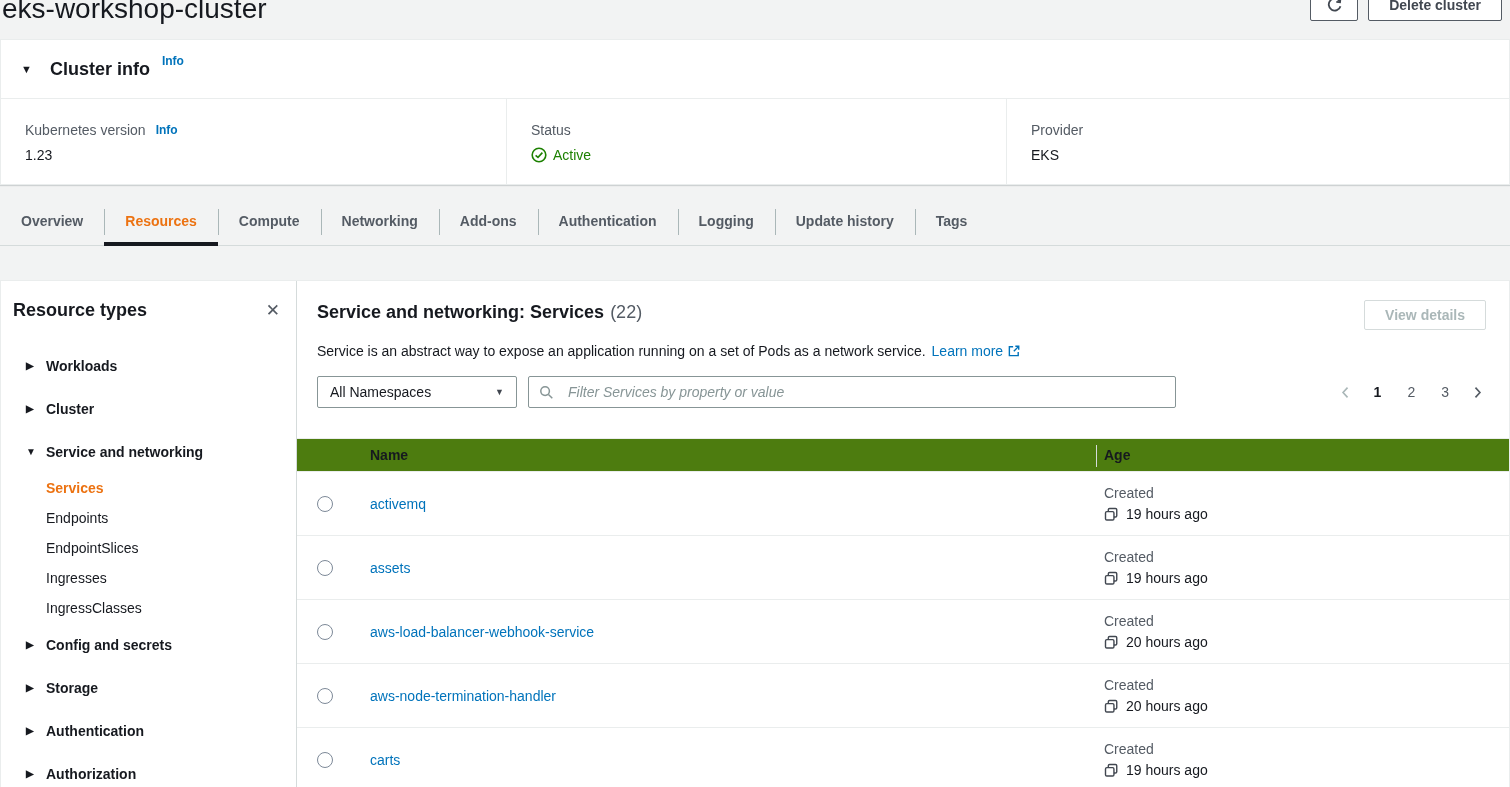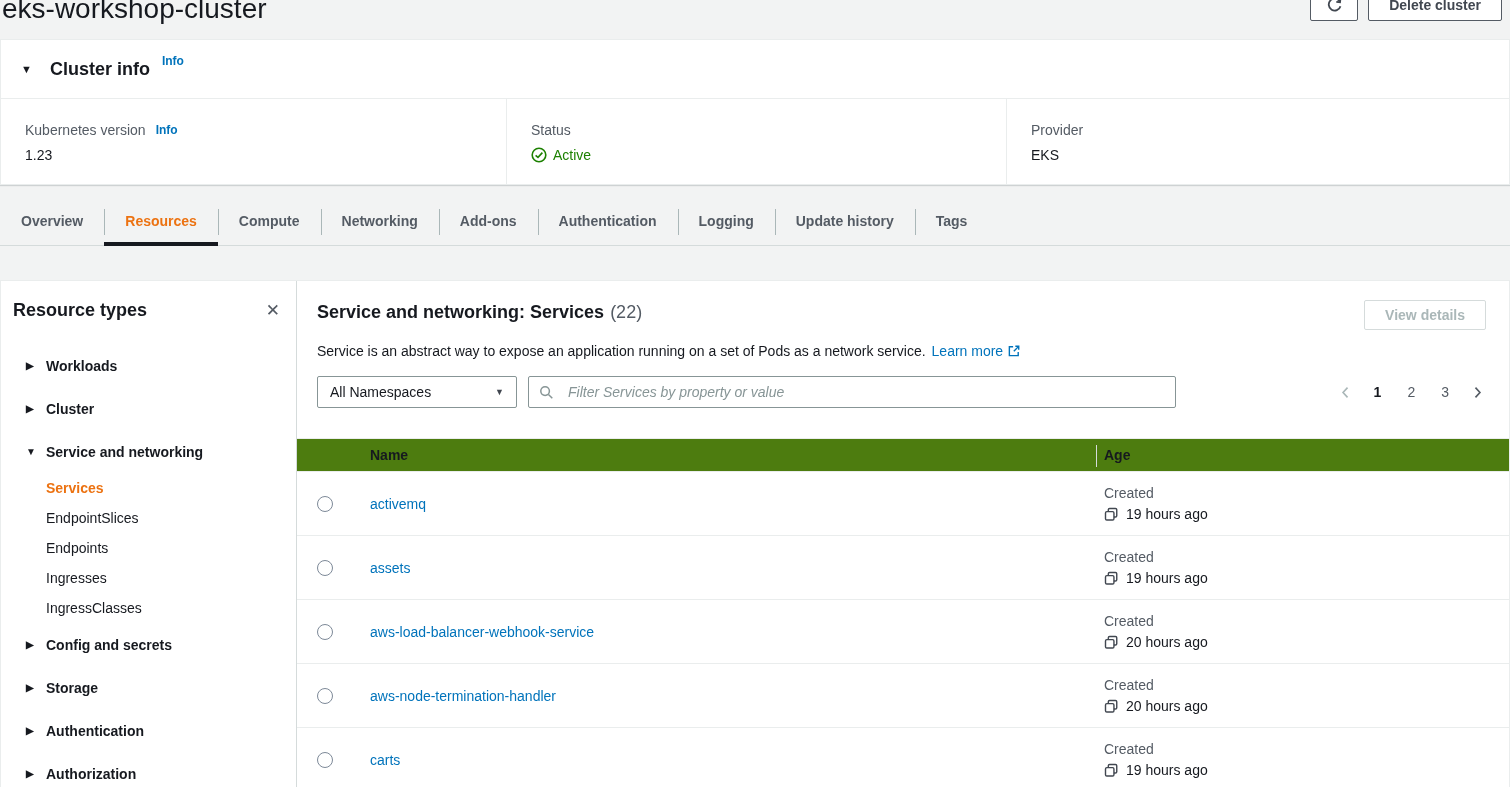--- a/index.html
+++ b/index.html
@@ -256,26 +256,26 @@
             <span class="nav-label">Service and networking</span>
           </div>
 
           <div class="nav-item selected child">
 
             <span class="nav-label">Services</span>
           </div>
 
           <div class="nav-item child">
 
+            <span class="nav-label">Endpoints</span>
+          </div>
+
+          <div class="nav-item child">
+
             <span class="nav-label">EndpointSlices</span>
-          </div>
-
-          <div class="nav-item child">
-
-            <span class="nav-label">Endpoints</span>
           </div>
 
           <div class="nav-item child">
 
             <span class="nav-label">Ingresses</span>
           </div>
 
           <div class="nav-item child">
 
             <span class="nav-label">IngressClasses</span>

